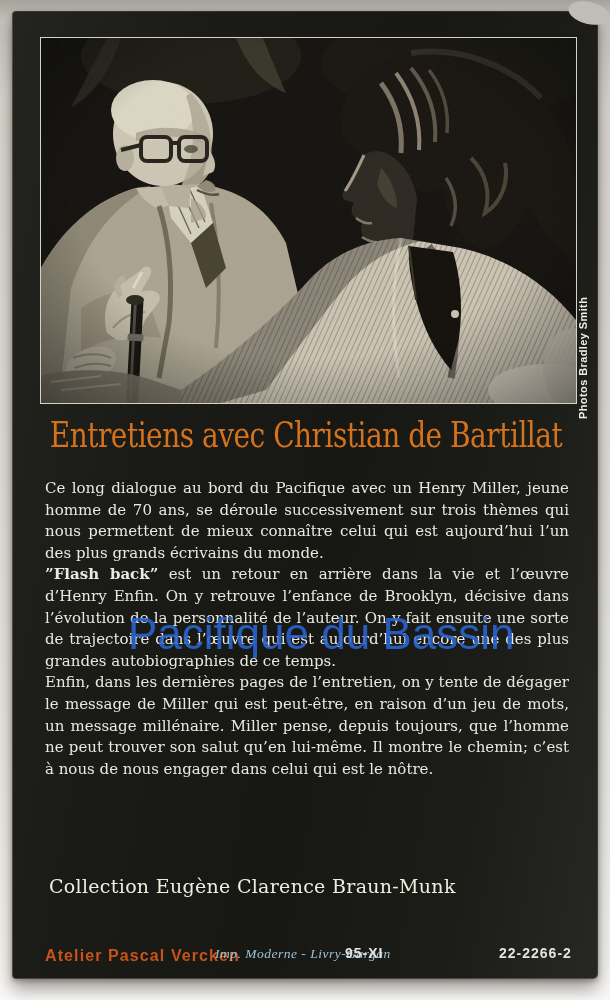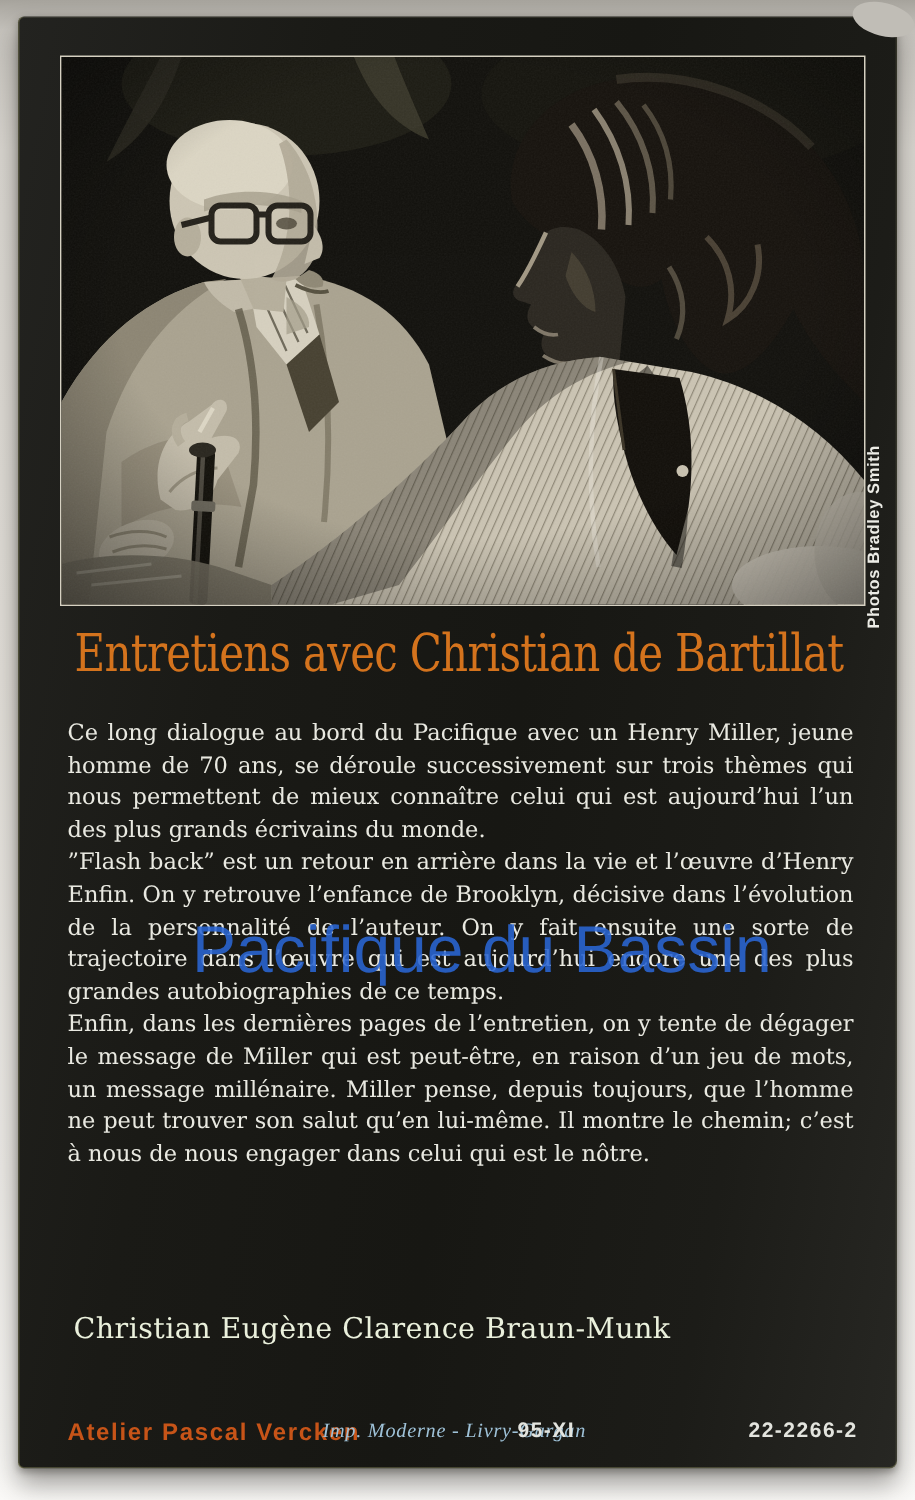--- a/index.html
+++ b/index.html
@@ -55,21 +55,21 @@
     text-align: center; white-space: nowrap;
     transform: scaleY(1.24); transform-origin: center top;
   }
 
   .cover-body {
     position: absolute; left: 33px; top: 467px; width: 524px;
     color: #e9e9e1; font-size: 15px; line-height: 21.6px;
     text-align: justify; text-justify: inter-word;
   }
   .cover-body p { margin: 0; }
-  .cover-body strong { font-weight: normal; margin-top: 28px; }
+  .cover-body strong { font-weight: bold; margin-top: 28px; }
 
   .collection {
     position: absolute; left: 37px; top: 864px;
     color: #eaf0dc; font-size: 19px; letter-spacing: .3px;
   }
 
   .footer-item { position: absolute; white-space: nowrap; }
   .f-atelier {
     left: 33px; top: 936px; font-family: "Liberation Sans", sans-serif;
     font-size: 16px; font-weight: bold; letter-spacing: 1.1px; color: #c75418;
@@ -206,21 +206,21 @@
     <div class="photo-credit">Photos Bradley Smith</div>
 
     <h1 class="cover-title">Entretiens avec Christian de Bartillat</h1>
 
     <div class="cover-body">
       <p>Ce long dialogue au bord du Pacifique avec un Henry Miller, jeune homme de 70 ans, se déroule successivement sur trois thèmes qui nous permettent de mieux connaître celui qui est aujourd’hui l’un des plus grands écrivains du monde.</p>
       <p><strong>”Flash back”</strong><span> est un retour en arrière dans la vie et l’œuvre d’Henry Enfin. On y retrouve l’enfance de Brooklyn, décisive dans l’évolution de la personnalité de l’auteur. On y fait ensuite une sorte de trajectoire dans l’œuvre qui est aujourd’hui encore une des plus grandes autobiographies de ce temps.</span></p>
       <p>Enfin, dans les dernières pages de l’entretien, on y tente de dégager le message de Miller qui est peut-être, en raison d’un jeu de mots, un message millénaire. Miller pense, depuis toujours, que l’homme ne peut trouver son salut qu’en lui-même. Il montre le chemin; c’est à nous de nous engager dans celui qui est le nôtre.</p>
     </div>
 
-    <div class="collection">Christian Eugène Clarence Braun-Munk</div>
+    <div class="collection">Collection Eugène Clarence Braun-Munk</div>
 
     <span class="footer-item f-atelier">Atelier Pascal Vercken</span>
     <span class="footer-item f-imp">Imp. Moderne - Livry-Gargan</span>
     <span class="footer-item f-code1">95-XI</span>
     <span class="footer-item f-code2">22-2266-2</span>
 
     <div class="corner-chip"></div>
   </div>
 
   <div class="watermark">Pacifique du Bassin</div>

